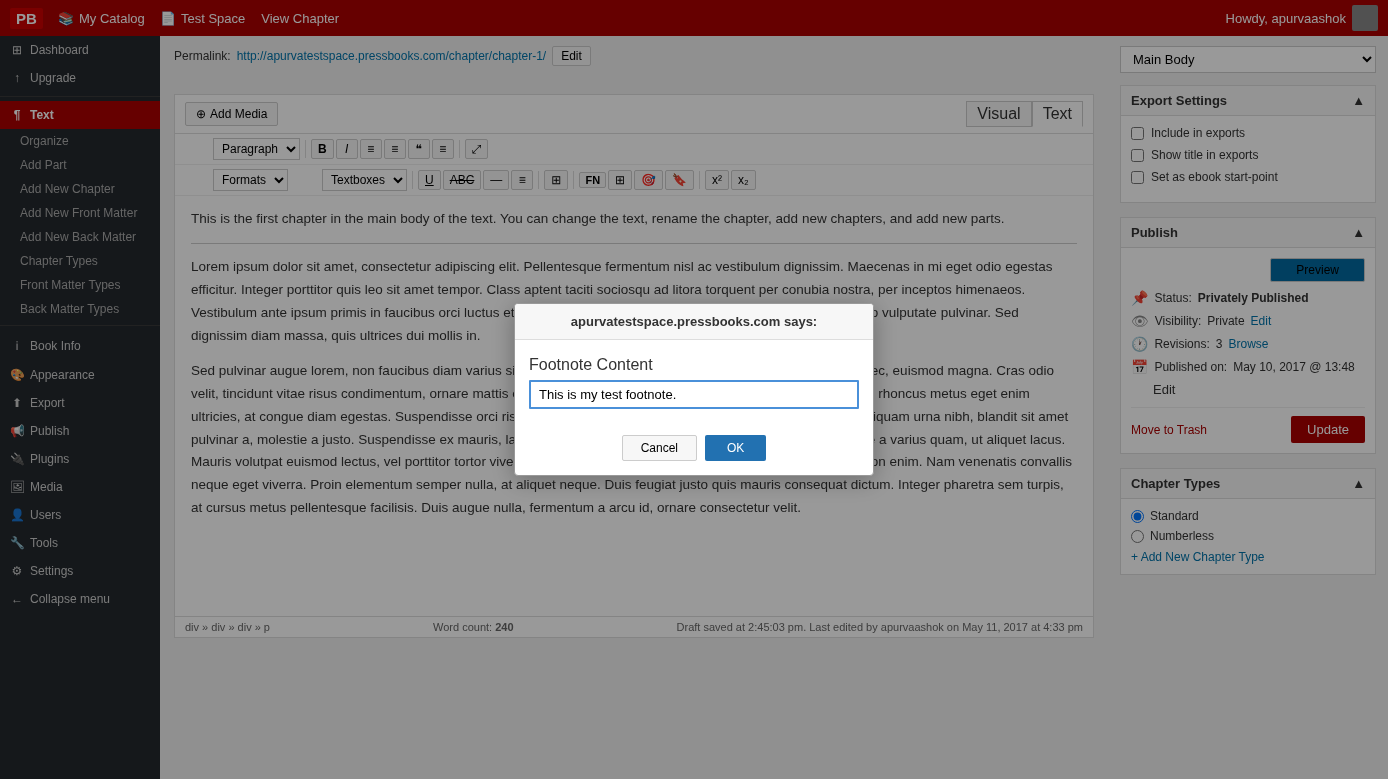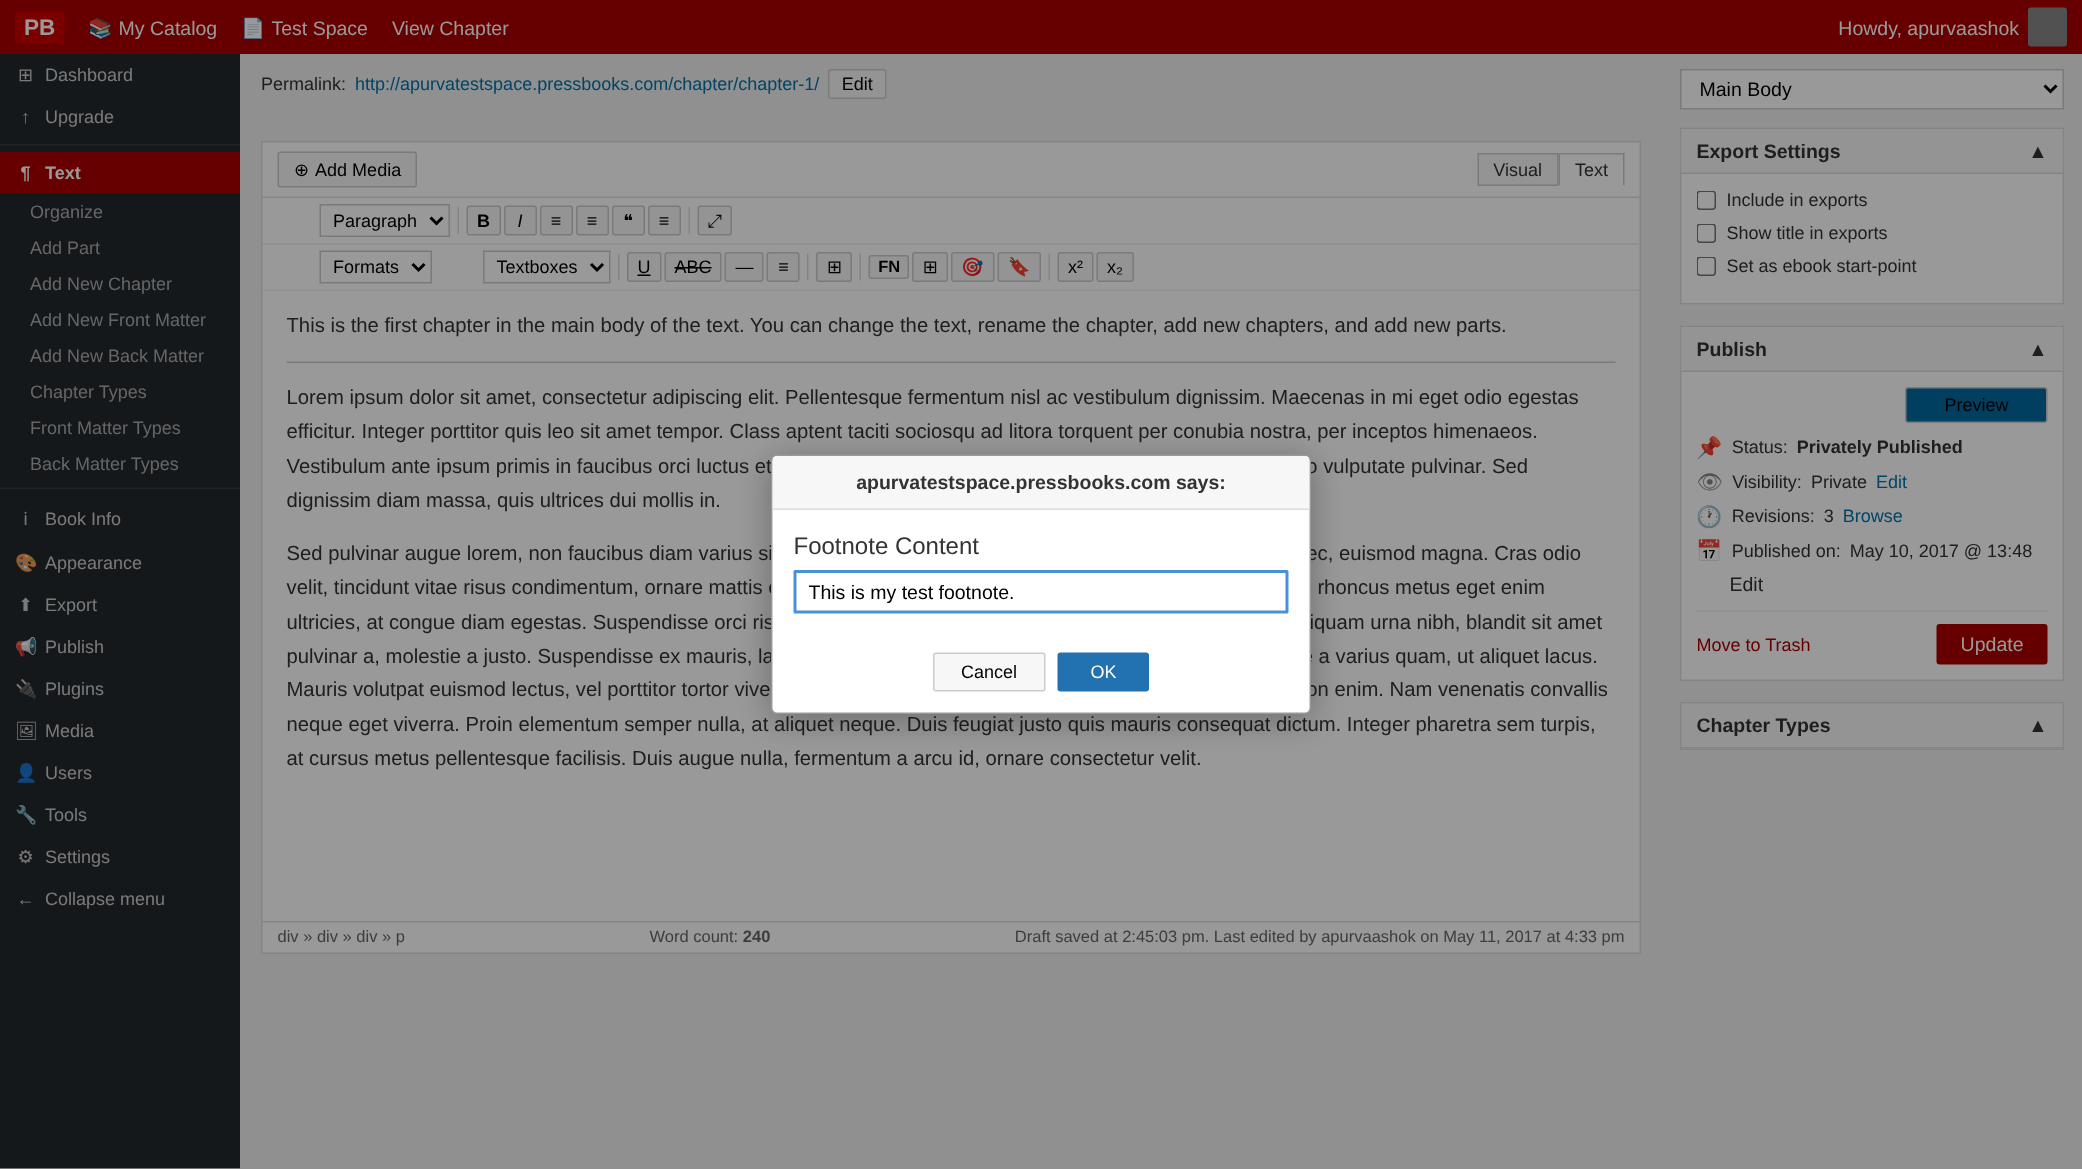--- a/index.html
+++ b/index.html
@@ -131,21 +131,21 @@
       cursor: pointer;
       font-size: 12px;
       border-radius: 2px;
       display: flex;
       align-items: center;
       gap: 4px;
     }
     .visual-text-tabs { display: flex; gap: 0; }
     .vtab {
       padding: 3px 10px;
-      font-size: 12px;
+      font-size: 16px;
       cursor: pointer;
       border: 1px solid #ccc;
       background: #f7f7f7;
     }
     .vtab.active { background: #fff; border-bottom-color: #fff; }
 
     .toolbar-row {
       display: flex;
       align-items: center;
       gap: 2px;
@@ -612,20 +612,31 @@
           <button class="update-btn">Update</button>
         </div>
       </div>
     </div>
 
     <div class="rs-panel">
       <div class="rs-panel-header">
         <span>Chapter Types</span>
         <span>▲</span>
       </div>
+      <div class="rs-panel-body">
+        <div class="radio-row">
+          <input type="radio" name="chapter-type" checked="" style="">
+          <label>Standard</label>
+        </div>
+        <div class="radio-row">
+          <input type="radio" name="chapter-type" style="">
+          <label>Numberless</label>
+        </div>
+        <a class="add-chapter-type">+ Add New Chapter Type</a>
+      </div>
     </div>
 
   </div>
 
 </div>
 
 <div class="modal-overlay">
   <div class="modal-box">
     <div class="modal-header">
       <div class="modal-title-site">apurvatestspace.pressbooks.com says:</div>

